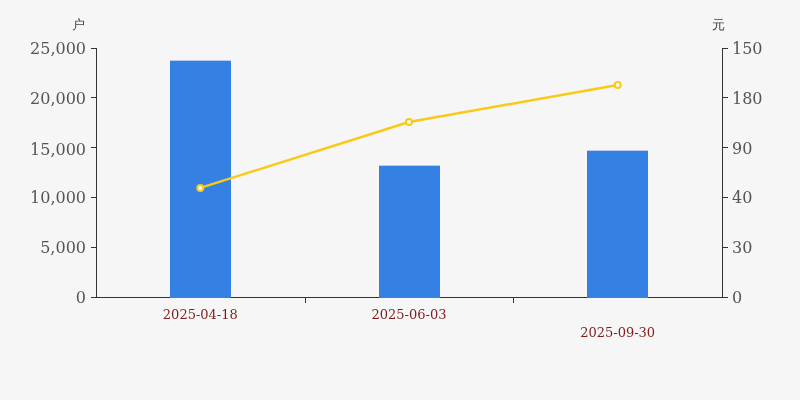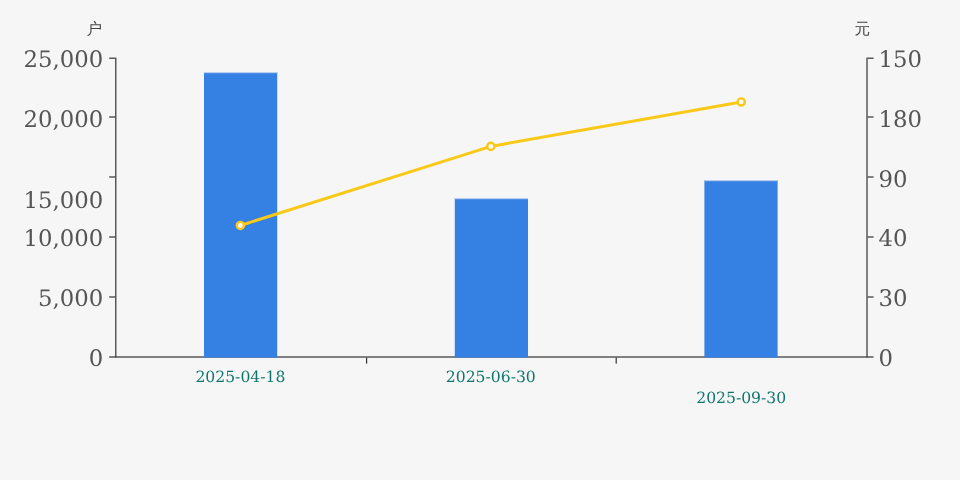--- a/index.html
+++ b/index.html
@@ -62,21 +62,21 @@
     position: absolute;
     background: #333333;
     width: 5px;
     height: 1px;
   }
   .tick-mark.left  { left: 91px; }
   .tick-mark.right { left: 723px; }
 
   .tick-label {
     position: absolute;
-    font-size: 19px;
+    font-size: 16px;
     color: #555555;
     font-family: "DejaVu Serif", serif;
     line-height: 1;
     white-space: nowrap;
   }
   .tick-label.left {
     right: 714px;      
     text-align: right;
   }
   .tick-label.right {
@@ -89,21 +89,21 @@
     position: absolute;
     background: #333333;
     width: 1px;
     height: 5px;
     top: 298px;
   }
   .x-label {
     position: absolute;
     top: 308px;
     font-size: 13px;
-    color: #0f766e;
+    color: #7f1d1d;
     font-family: "DejaVu Serif", serif;
     line-height: 1;
     white-space: nowrap;
     transform: translateX(-50%);
   }
 
   
   .bar {
     position: absolute;
     background: #3480e3;
@@ -133,21 +133,21 @@
   <div class="axis-line" id="x-axis-line"></div>
 
   <div id="left-ticks">
       <div class="tick-mark left" style="top: 296.5px;"></div>
       <div class="tick-label left" style="top: 290px;">0</div>
       <div class="tick-mark left" style="top: 246.7px;"></div>
       <div class="tick-label left" style="top: 240.2px;">5,000</div>
       <div class="tick-mark left" style="top: 196.9px;"></div>
       <div class="tick-label left" style="top: 190.4px;">10,000</div>
       <div class="tick-mark left" style="top: 147.1px;"></div>
-      <div class="tick-label left" style="top: 158px;">15,000</div>
+      <div class="tick-label left" style="top: 142px;">15,000</div>
       <div class="tick-mark left" style="top: 97.3px;"></div>
       <div class="tick-label left" style="top: 90.8px;">20,000</div>
       <div class="tick-mark left" style="top: 47.5px;"></div>
       <div class="tick-label left" style="top: 41px;">25,000</div>
     </div>
   <div id="right-ticks">
       <div class="tick-mark right" style="top: 296.5px;"></div>
       <div class="tick-label right" style="top: 290px;">0</div>
       <div class="tick-mark right" style="top: 246.7px;"></div>
       <div class="tick-label right" style="top: 240.2px;">30</div>
@@ -157,21 +157,21 @@
       <div class="tick-label right" style="top: 140.6px;">90</div>
       <div class="tick-mark right" style="top: 97.3px;"></div>
       <div class="tick-label right" style="top: 90.8px;">180</div>
       <div class="tick-mark right" style="top: 47.5px;"></div>
       <div class="tick-label right" style="top: 41px;">150</div>
     </div>
   <div id="x-ticks">
       <div class="x-tick" style="left: 304.667px;"></div>
       <div class="x-tick" style="left: 513.333px;"></div>
       <div class="x-label" style="left: 200.333px;">2025-04-18</div>
-      <div class="x-label" style="left: 409px;">2025-06-30</div>
+      <div class="x-label" style="left: 409px;">2025-06-03</div>
       <div class="x-label" style="left: 617.667px; margin-top: 18px;">2025-09-30</div>
     </div>
   <div id="bars-layer">
       <div class="bar" title="2025-04-18: 23800 户" style="left: 169.833px; top: 59.952px; width: 61px; height: 237.048px; background: rgb(52, 128, 227);"></div>
       <div class="bar" title="2025-06-30: 13250 户" style="left: 378.5px; top: 165.03px; width: 61px; height: 131.97px; background: rgb(52, 128, 227);"></div>
       <div class="bar" title="2025-09-30: 14760 户" style="left: 587.167px; top: 149.99px; width: 61px; height: 147.01px; background: rgb(52, 128, 227);"></div>
     </div>
 
   <svg id="line-layer" viewBox="0 0 800 400">
     <polyline id="line-path" fill="none" stroke-width="2.5" stroke-linejoin="round" stroke-linecap="round" points="200.3,187.9 409.0,122.0 617.7,85.0" stroke="#fac917"></polyline>

